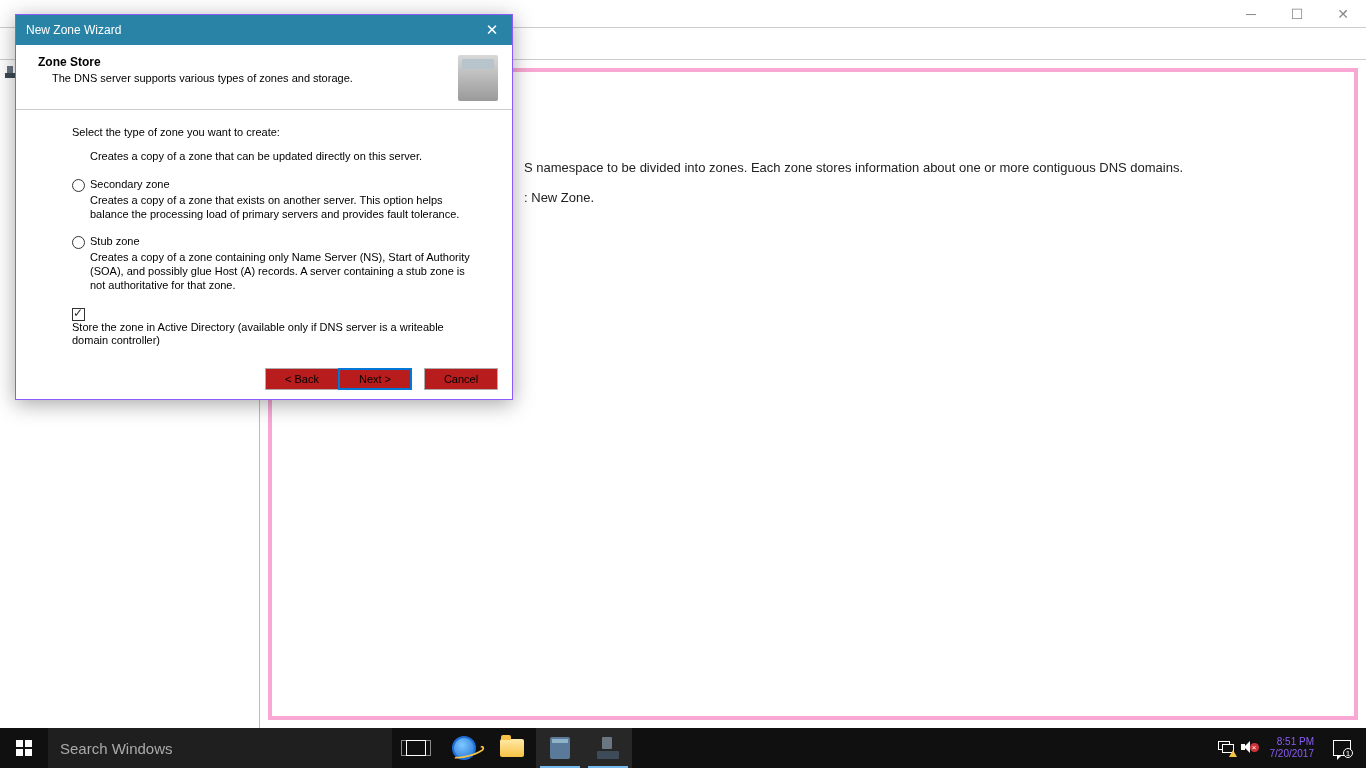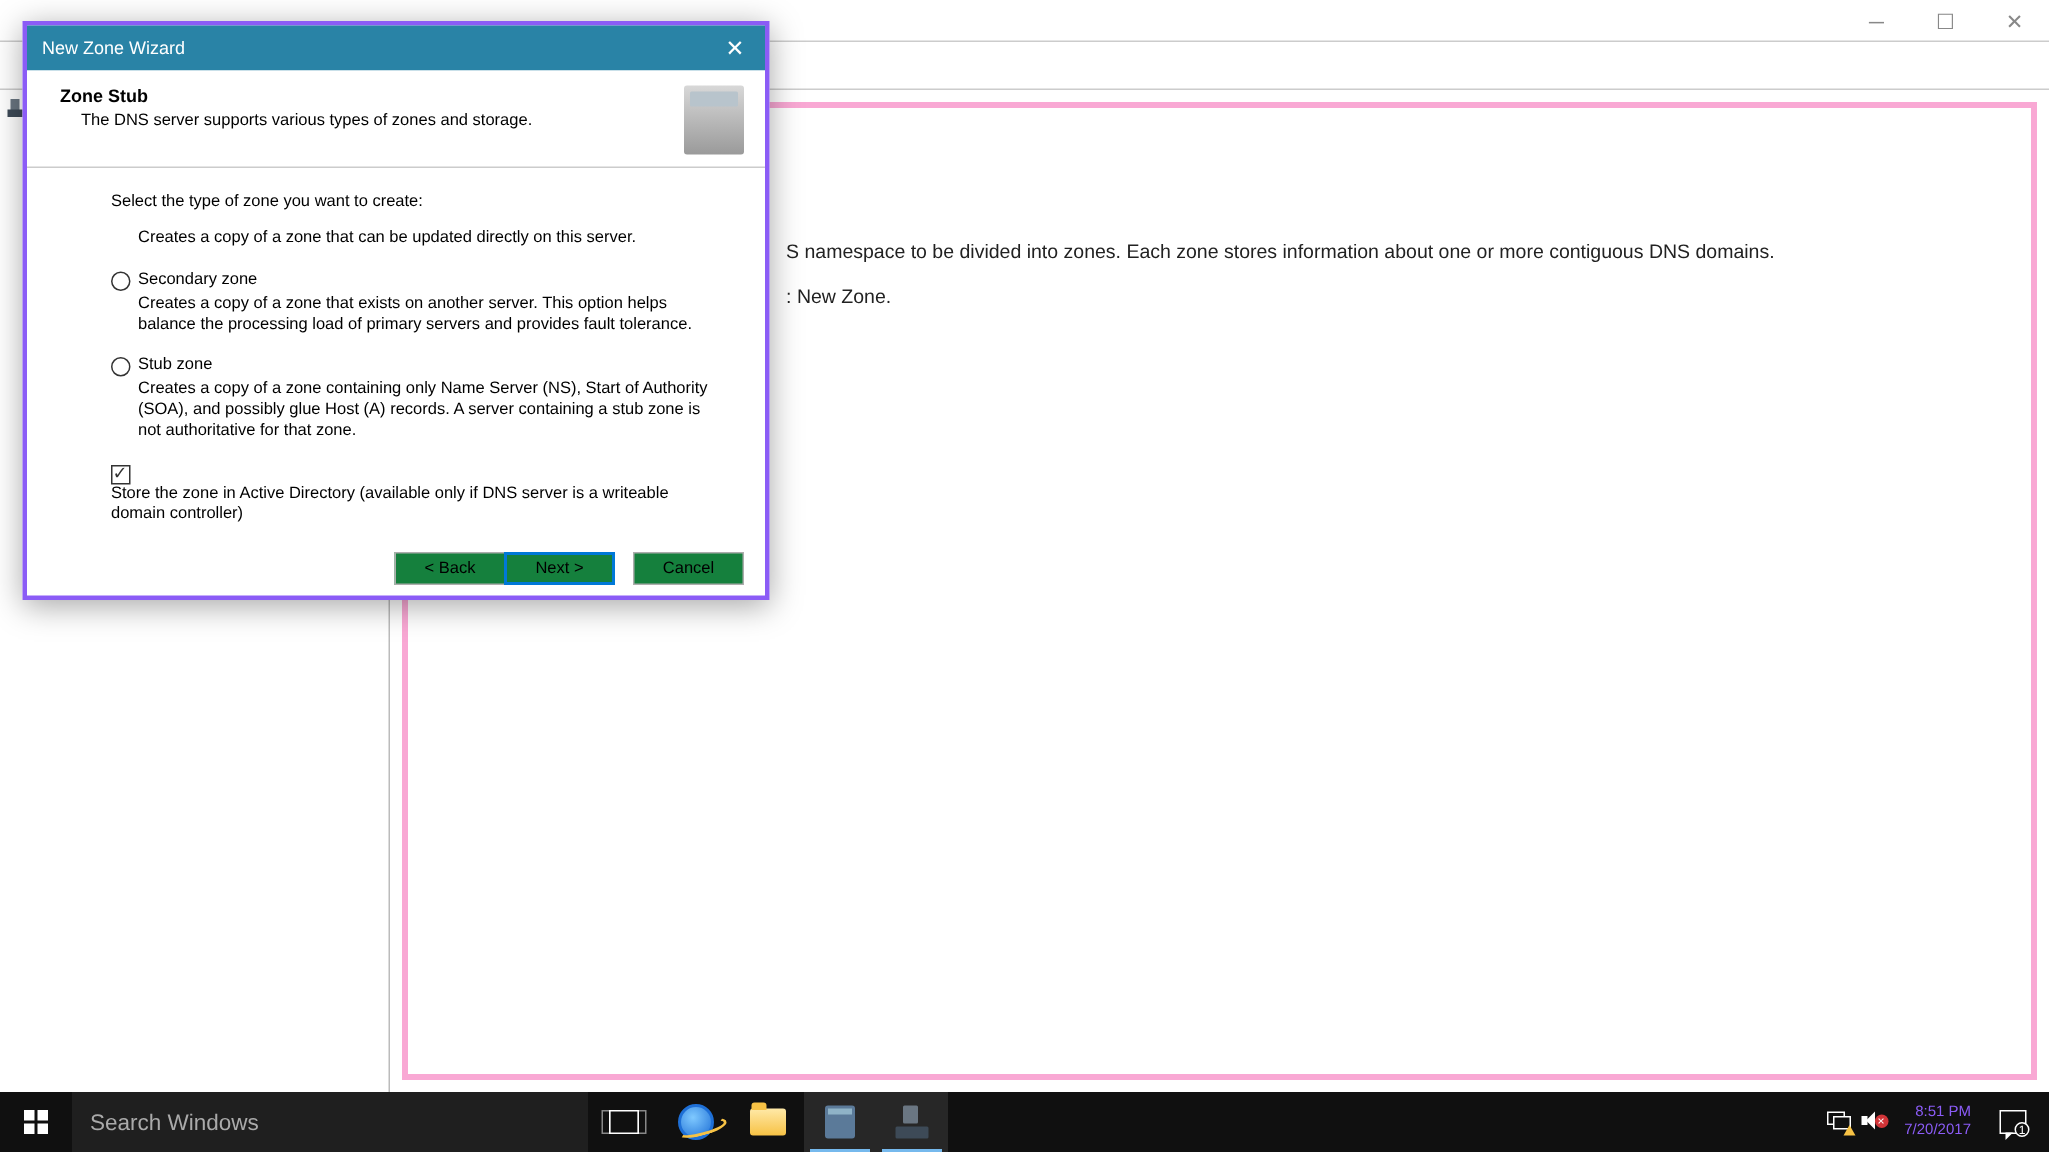--- a/index.html
+++ b/index.html
@@ -10,21 +10,21 @@
   .parent-titlebar { height: 28px; border-bottom: 1px solid #ccc; display: flex; align-items: center; justify-content: flex-end; }
   .parent-titlebar .win-btn { width: 46px; height: 28px; display: flex; align-items: center; justify-content: center; color: #888; font-size: 14px; }
   .parent-menubar { height: 18px; font-size: 12px; padding-left: 6px; color: #333; }
   .parent-toolbar { height: 14px; border-bottom: 1px solid #ccc; }
   .parent-body { display: flex; height: calc(100% - 60px); }
   .tree-pane { width: 260px; border-right: 1px solid #bbb; background: #fff; padding: 4px; font-size: 12px; }
   .tree-icon { width: 14px; height: 14px; display: inline-block; vertical-align: middle; }
   .content-pane { flex: 1; padding: 40px 20px 20px 20px; margin: 8px; border: 4px solid #f9a8d4; font-size: 13px; color: #222; line-height: 1.5; position: relative; }
   
   
-  .wizard { position: absolute; top: 14px; left: 15px; width: 498px; height: 386px; background: #fff; border: 3px solid #8b5cf6; box-shadow: 0 4px 20px rgba(0,0,0,.35); z-index: 100; display: flex; flex-direction: column; }
+  .wizard { position: absolute; top: 14px; left: 15px; width: 498px; height: 386px; background: #fff; border: 1px solid #8b5cf6; box-shadow: 0 4px 20px rgba(0,0,0,.35); z-index: 100; display: flex; flex-direction: column; }
   .wizard-titlebar { height: 30px; background: #2983a6; color: #fff; display: flex; align-items: center; padding-left: 10px; font-size: 12px; }
   .wizard-titlebar .spacer { flex: 1; }
   .wizard-close { width: 40px; height: 30px; display: flex; align-items: center; justify-content: center; cursor: pointer; font-size: 15px; }
   .wizard-header { display: flex; align-items: flex-start; padding: 10px 10px 8px 22px; border-bottom: 1px solid #ccc; background: #fff; }
   .wizard-header-text { flex: 1; }
   .wizard-header-title { font-weight: bold; font-size: 12px; color: #000; margin-bottom: 3px; }
   .wizard-header-sub { font-size: 11px; color: #000; padding-left: 14px; }
   .wizard-header-img { width: 40px; height: 46px; background: linear-gradient(#d8d8d8,#9a9a9a); border-radius: 2px; position: relative; margin-right: 4px; }
   .wizard-header-img::before { content:""; position:absolute; top:4px; left:4px; right:4px; height:10px; background:#b8c4cc; border-radius:1px; }
   .wizard-content { flex: 1; padding: 16px 38px 10px 56px; font-size: 11px; color: #000; }
@@ -33,21 +33,21 @@
   .radio-row { display: flex; align-items: flex-start; margin-bottom: 2px; }
   .radio-circle { width: 13px; height: 13px; border: 1px solid #333; border-radius: 50%; margin-right: 5px; margin-top: 1px; flex-shrink: 0; position: relative; }
   .radio-circle.checked::after { content:""; position:absolute; top:2px; left:2px; width:7px; height:7px; border-radius:50%; background:#333; }
   .radio-label { font-size: 11px; }
   .radio-desc { font-size: 11px; color: #000; margin-left: 18px; margin-bottom: 14px; line-height: 1.25; max-width: 400px; }
   .check-row { display: flex; align-items: flex-start; margin-top: 4px; flex-direction: column; }
   .check-box { width: 13px; height: 13px; border: 1px solid #333; margin-right: 5px; margin-top: 1px; flex-shrink: 0; position: relative; }
   .check-box.checked::after { content:"✓"; position:absolute; top:-3px; left:0; font-size:12px; color:#333; }
   .check-label { font-size: 11px; line-height: 1.25; max-width: 400px; }
   .wizard-footer { height: 44px; display: flex; align-items: center; justify-content: flex-end; padding-right: 14px; gap: 0; border-top: 0; }
-  .wiz-btn { height: 22px; min-width: 74px; font-size: 11px; background: #15803d; border: 1px solid #adadad; cursor: pointer; padding: 0 10px; }
+  .wiz-btn { height: 22px; min-width: 74px; font-size: 11px; background: #b91c1c; border: 1px solid #adadad; cursor: pointer; padding: 0 10px; }
   .wiz-btn.default-btn { border: 2px solid #0078d7; }
   .wiz-btn + .wiz-btn { margin-left: 0; }
   .btn-back { margin-right: -1px; }
   .btn-next { margin-right: 12px; }
   
   
   .taskbar { position: absolute; bottom: 0; left: 0; width: 1366px; height: 40px; background: #101010; display: flex; align-items: center; color: #fff; font-size: 12px; z-index: 200; }
   .start-btn { width: 48px; height: 40px; display: flex; align-items: center; justify-content: center; }
   .start-btn svg { width: 16px; height: 16px; }
   .search-box { width: 344px; height: 40px; background: #1f1f1f; display: flex; align-items: center; padding-left: 12px; color: #aaa; font-size: 15px; }
@@ -117,21 +117,21 @@
 </div>
 
 <div class="wizard">
   <div class="wizard-titlebar">
     <span>New Zone Wizard</span>
     <div class="spacer"></div>
     <div class="wizard-close">✕</div>
   </div>
   <div class="wizard-header">
     <div class="wizard-header-text">
-      <div class="wizard-header-title">Zone Stub</div>
+      <div class="wizard-header-title">Zone Store</div>
       <div class="wizard-header-sub">The DNS server supports various types of zones and storage.</div>
     </div>
     <div class="wizard-header-img"></div>
   </div>
   <div class="wizard-content">
     <div class="prompt">Select the type of zone you want to create:</div>
     <div class="radio-group">
 
       <div class="radio-desc">Creates a copy of a zone that can be updated directly on this server.</div>
 

